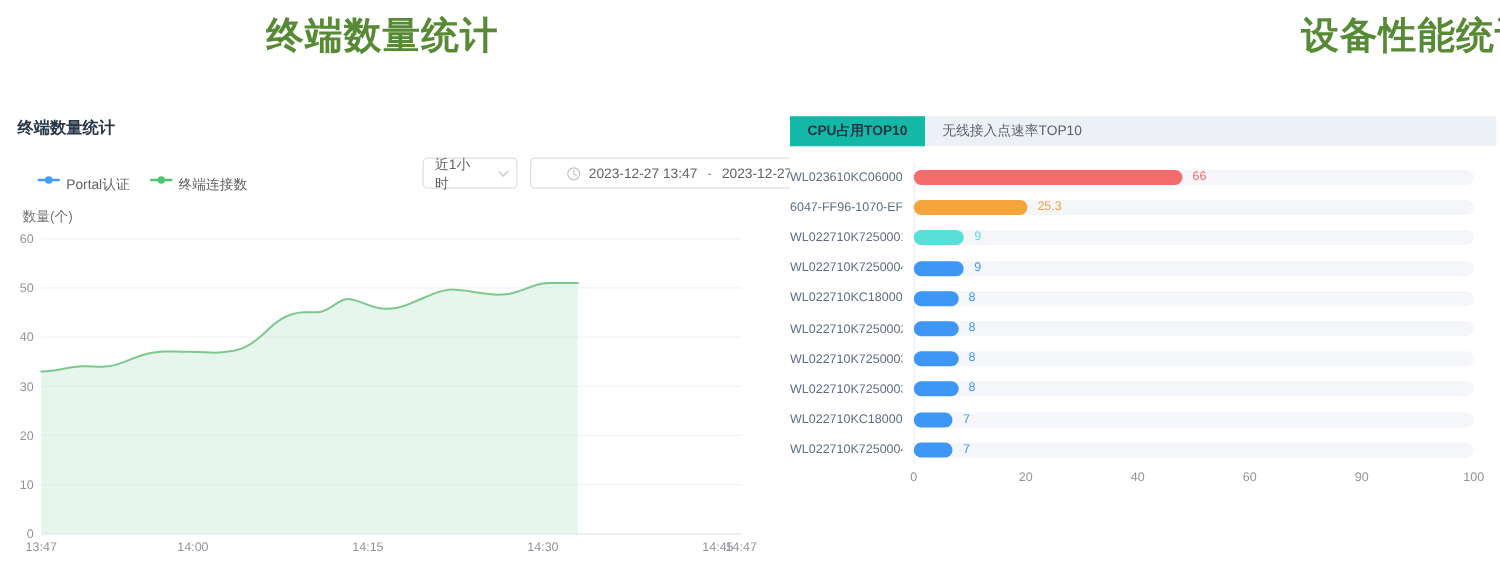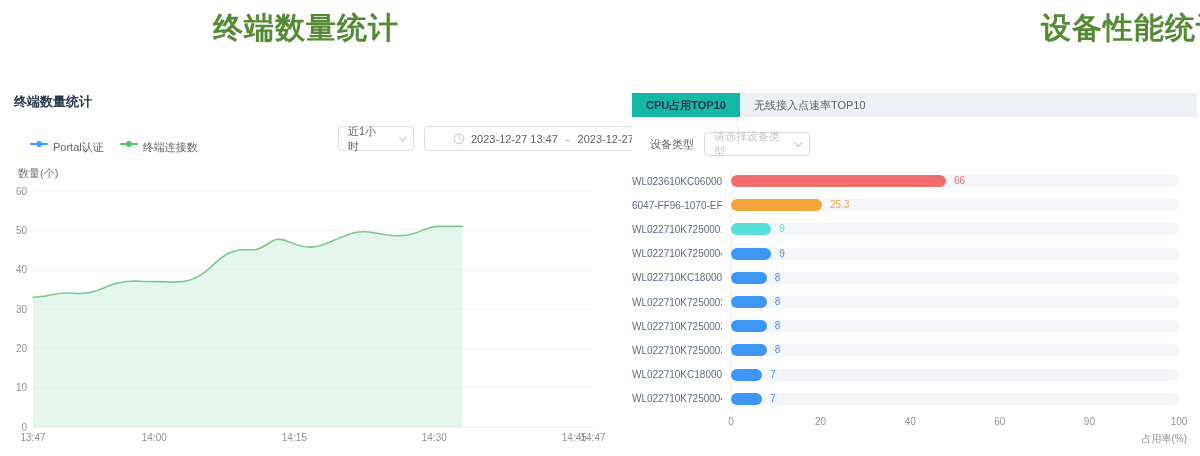--- a/index.html
+++ b/index.html
@@ -140,27 +140,20 @@
       <text x="574.3333333333334" y="281" text-anchor="middle" font-size="10" fill="#909399">14:45</text>
       <text x="593" y="281" text-anchor="middle" font-size="10" fill="#909399">14:47</text>
     </svg>
 
   <div class="card">
     <div class="tabs" id="tabs">
         <div class="tab active">CPU占用TOP10</div>
         <div class="tab">无线接入点速率TOP10</div>
       </div>
 
-    <div class="filter-row">
-      <span class="filter-label">设备类型</span>
-      <div class="select-box" id="device-type-select">
-        <span>请选择设备类型</span>
-        <span class="chevron"></span>
-      </div>
-    </div>
 
     <div class="bars" id="bars">
       <div class="axis-vline"></div>
     <div class="bar-row">
           <span class="bar-device-label">WL023610KC06000043</span>
        <span class="bar-track">
          <span class="bar-fill" style="width:48%;background:#F56C6C"></span>
          <span class="bar-value-label" style="left:calc(48% + 8px);color:#F56C6C">66</span>
        </span>
         </div>
@@ -229,16 +222,15 @@
         </div>
       </div>
     <div class="bar-axis" id="bar-axis">
         <span class="tick" style="left: 0%;">0</span>
         <span class="tick" style="left: 20%;">20</span>
         <span class="tick" style="left: 40%;">40</span>
         <span class="tick" style="left: 60%;">60</span>
         <span class="tick" style="left: 80%;">90</span>
         <span class="tick" style="left: 100%;">100</span>
       </div>
-    <div class="axis-unit">占用率(%)</div>
   </div>
 
 </div>
 
 </body></html>

